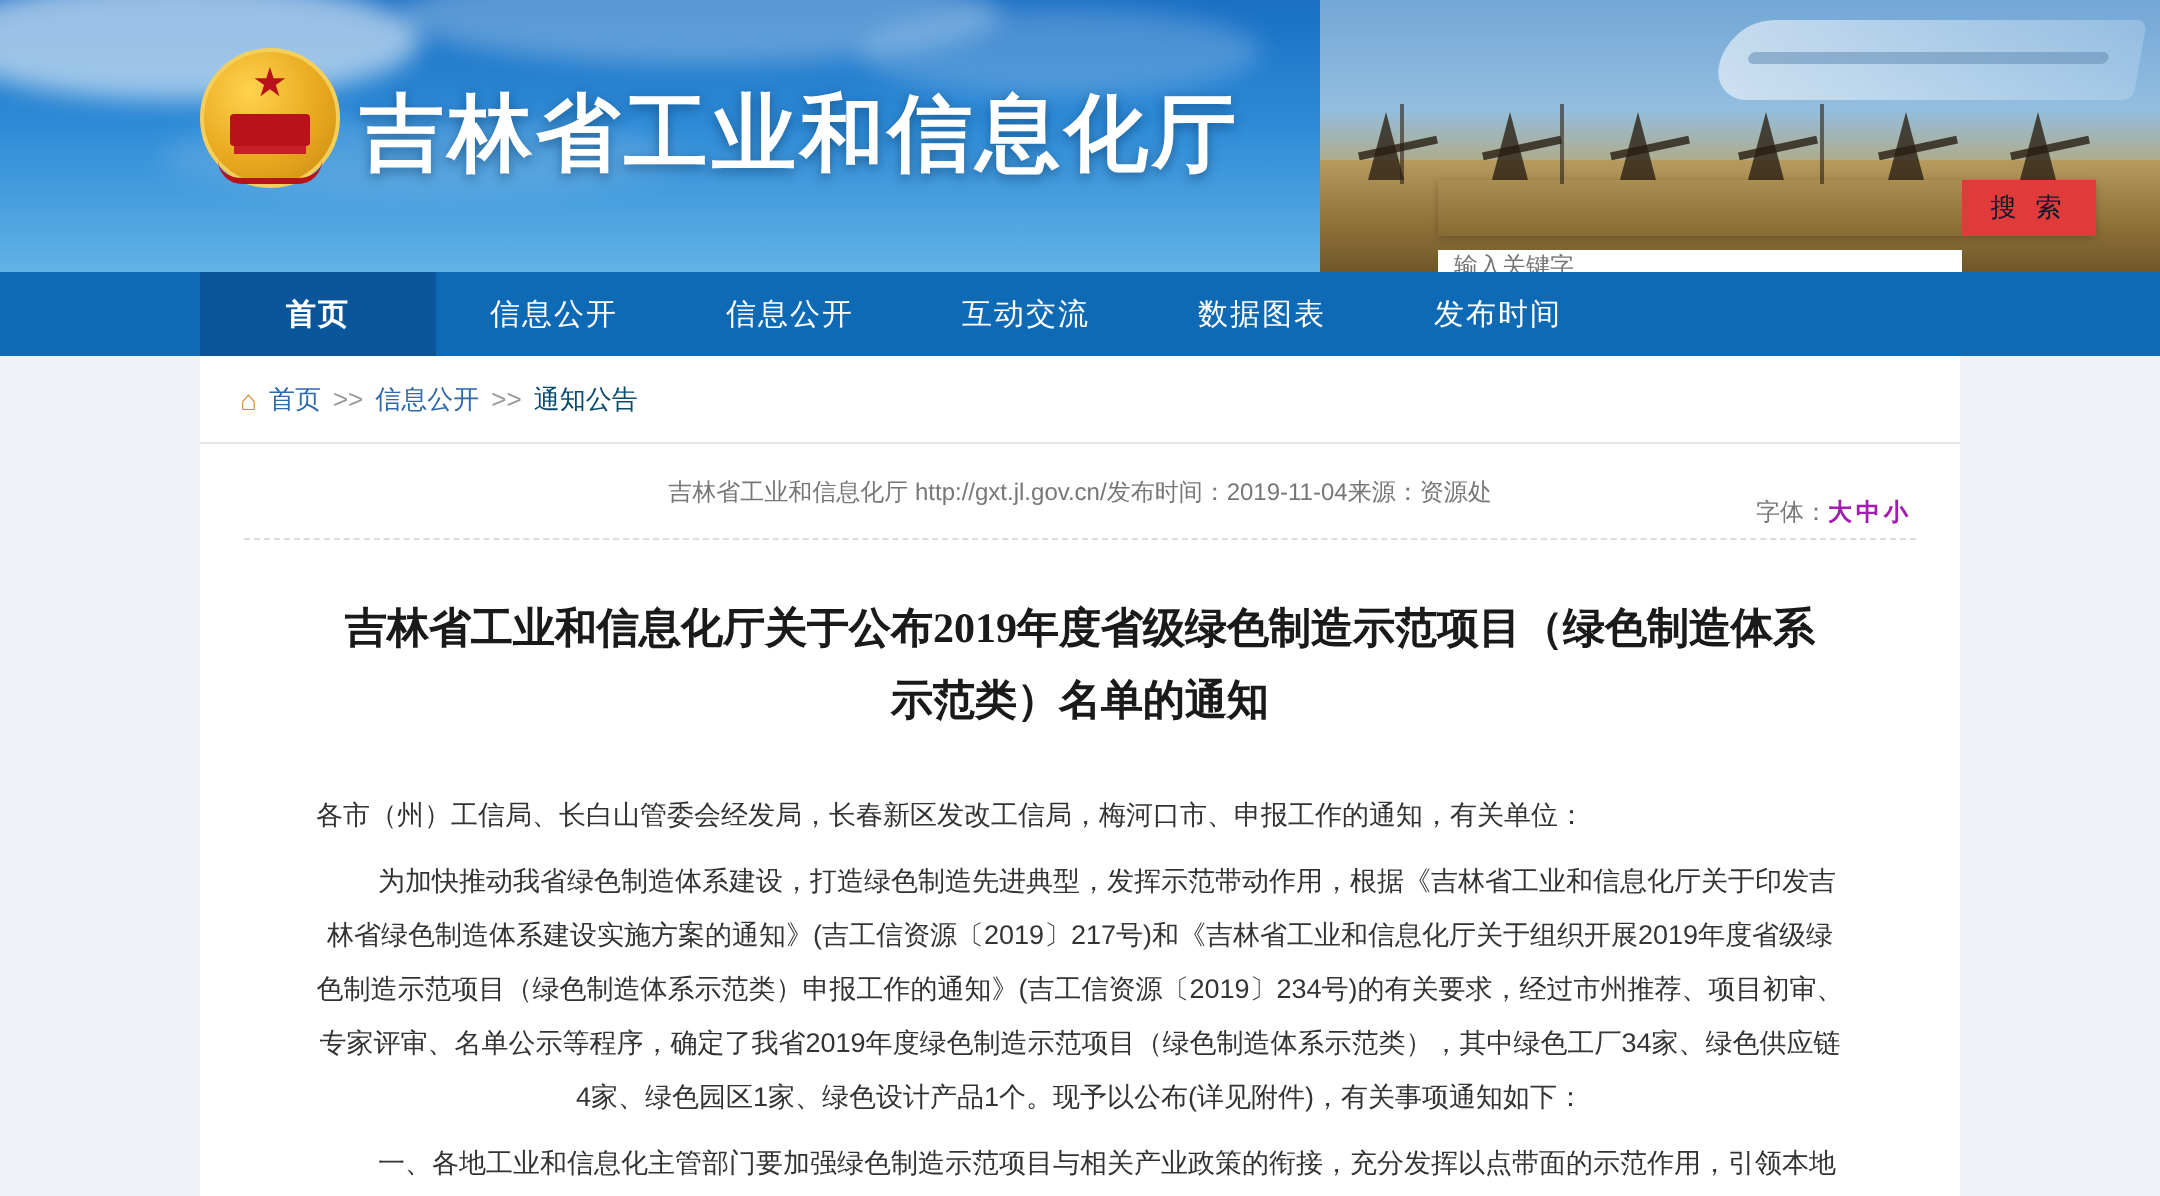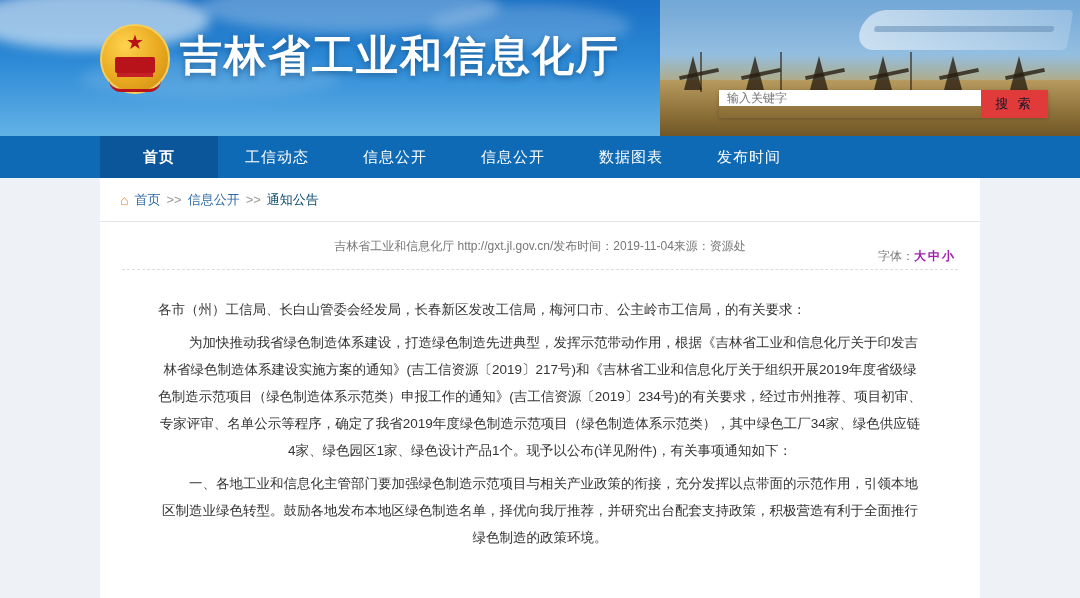--- a/index.html
+++ b/index.html
@@ -78,34 +78,34 @@
     width:40px; height:16px; border-radius:2px;
     background:#b8131a;
     box-shadow:0 6px 0 -2px #c42026;
   }
   .emblem .wheat {
     position:absolute; left:50%; bottom:2px; transform:translateX(-50%);
     width:52px; height:12px; border-bottom:3px solid #b8131a; border-radius:0 0 26px 26px;
   }
 
   .site-title {
-    position:absolute; left:180px; top:28px;
+    position:absolute; left:180px; top:39px;
     font-size:42px; font-weight:bold; letter-spacing:2px; color:#fff;
     text-shadow:0 2px 6px rgba(0,40,80,.45);
     font-family:"Liberation Serif", serif;
   }
 
   
   .search-wrap {
     position:absolute; right:32px; bottom:18px; display:flex; height:28px;
     box-shadow:0 1px 4px rgba(0,0,0,.2);
   }
   .search-input {
     width:262px; height:16px; border:none; outline:none; padding:0 8px;
-    font-size:12px; color:#555; background:#fff;
+    font-size:12px; color:#555; background:#fff;margin-top:35px;
   }
   .search-btn {
     width:67px; height:28px; border:none; cursor:pointer;
     background:#e03a3a; color:#0f172a; font-size:13px; letter-spacing:3px;
   }
 
   
   .nav {
     height:42px; background:#0f6ab5;
     display:flex; align-items:stretch; padding-left:100px;
@@ -193,23 +193,23 @@
     <div class="site-title">吉林省工业和信息化厅</div>
 
     <div class="search-wrap">
       <input class="search-input" type="text" placeholder="输入关键字" style="">
       <button class="search-btn">搜 索</button>
     </div>
   </div>
 
   <div class="nav">
     <div class="nav-item active">首页</div>
-    <div class="nav-item">工信动态</div>
     <div class="nav-item">信息公开</div>
     <div class="nav-item">信息公开</div>
+    <div class="nav-item">互动交流</div>
     <div class="nav-item">数据图表</div>
     <div class="nav-item">发布时间</div>
   </div>
 
   <div class="content-wrap">
     <div class="content">
 
       <div class="breadcrumb">
         <span class="home-icon">⌂</span>
         <span class="crumb-link">首页</span>
@@ -223,23 +223,24 @@
         <span class="src-link">吉林省工业和信息化厅 http://gxt.jl.gov.cn/</span>
         <span>发布时间：2019-11-04</span>
         <span>来源：资源处</span>
         <span class="fontsize">
           <span>字体：</span><b>大中小</b>
         </span>
       </div>
 
       <div class="divider"></div>
 
+      <h1 class="art-title">吉林省工业和信息化厅关于公布2019年度省级绿色制造示范项目（绿色制造体系示范类）名单的通知</h1>
 
       <div class="art-body">
-        <p>各市（州）工信局、长白山管委会经发局，长春新区发改工信局，梅河口市、公主岭市工信局，的有关要求：</p>
+        <p>各市（州）工信局、长白山管委会经发局，长春新区发改工信局，梅河口市、申报工作的通知，有关单位：</p>
         <p class="ind">为加快推动我省绿色制造体系建设，打造绿色制造先进典型，发挥示范带动作用，根据《吉林省工业和信息化厅关于印发吉林省绿色制造体系建设实施方案的通知》(吉工信资源〔2019〕217号)和《吉林省工业和信息化厅关于组织开展2019年度省级绿色制造示范项目（绿色制造体系示范类）申报工作的通知》(吉工信资源〔2019〕234号)的有关要求，经过市州推荐、项目初审、专家评审、名单公示等程序，确定了我省2019年度绿色制造示范项目（绿色制造体系示范类），其中绿色工厂34家、绿色供应链4家、绿色园区1家、绿色设计产品1个。现予以公布(详见附件)，有关事项通知如下：</p>
         <p class="ind">一、各地工业和信息化主管部门要加强绿色制造示范项目与相关产业政策的衔接，充分发挥以点带面的示范作用，引领本地区制造业绿色转型。鼓励各地发布本地区绿色制造名单，择优向我厅推荐，并研究出台配套支持政策，积极营造有利于全面推行绿色制造的政策环境。</p>
 
       </div>
 
     </div>
   </div>
 
 </div>
 

